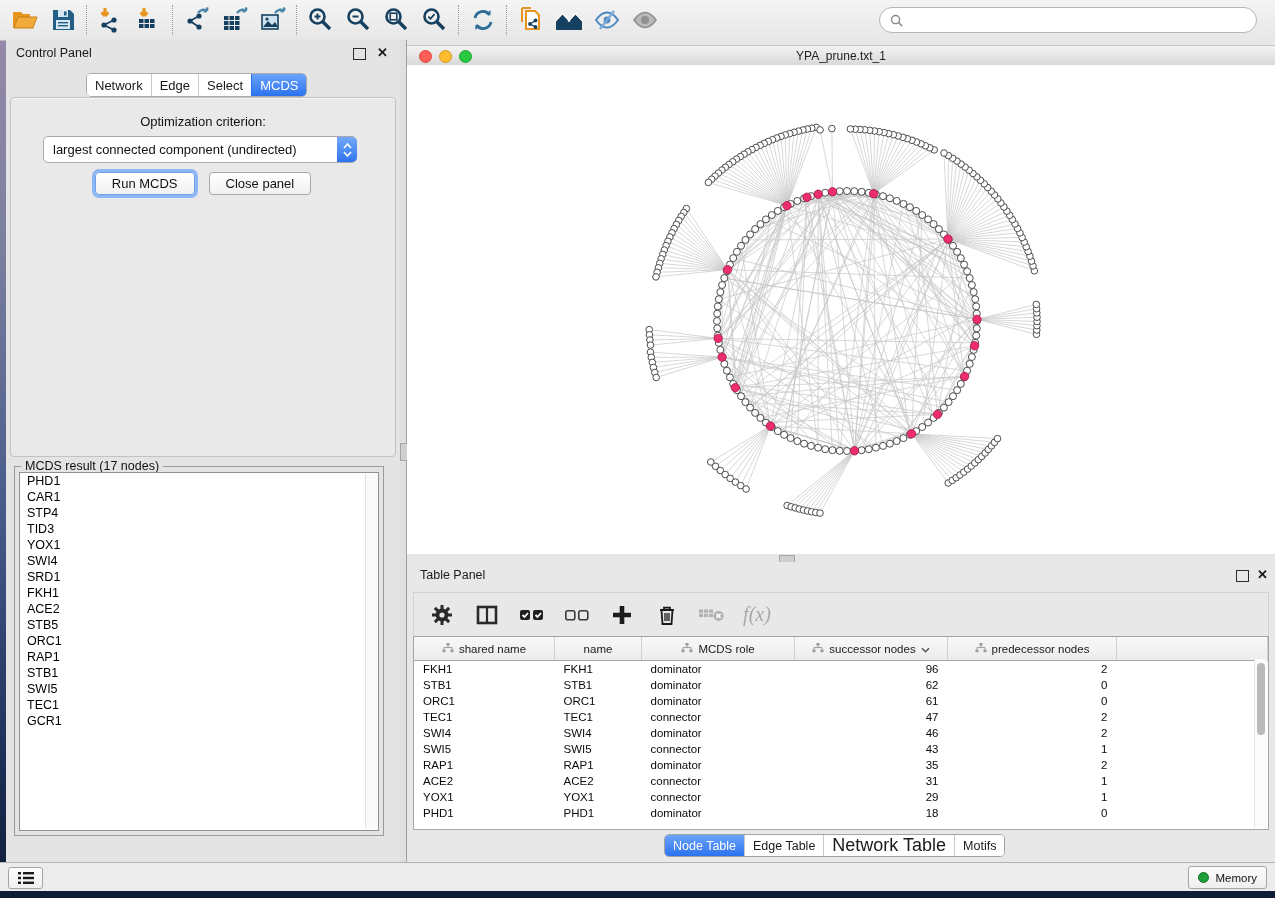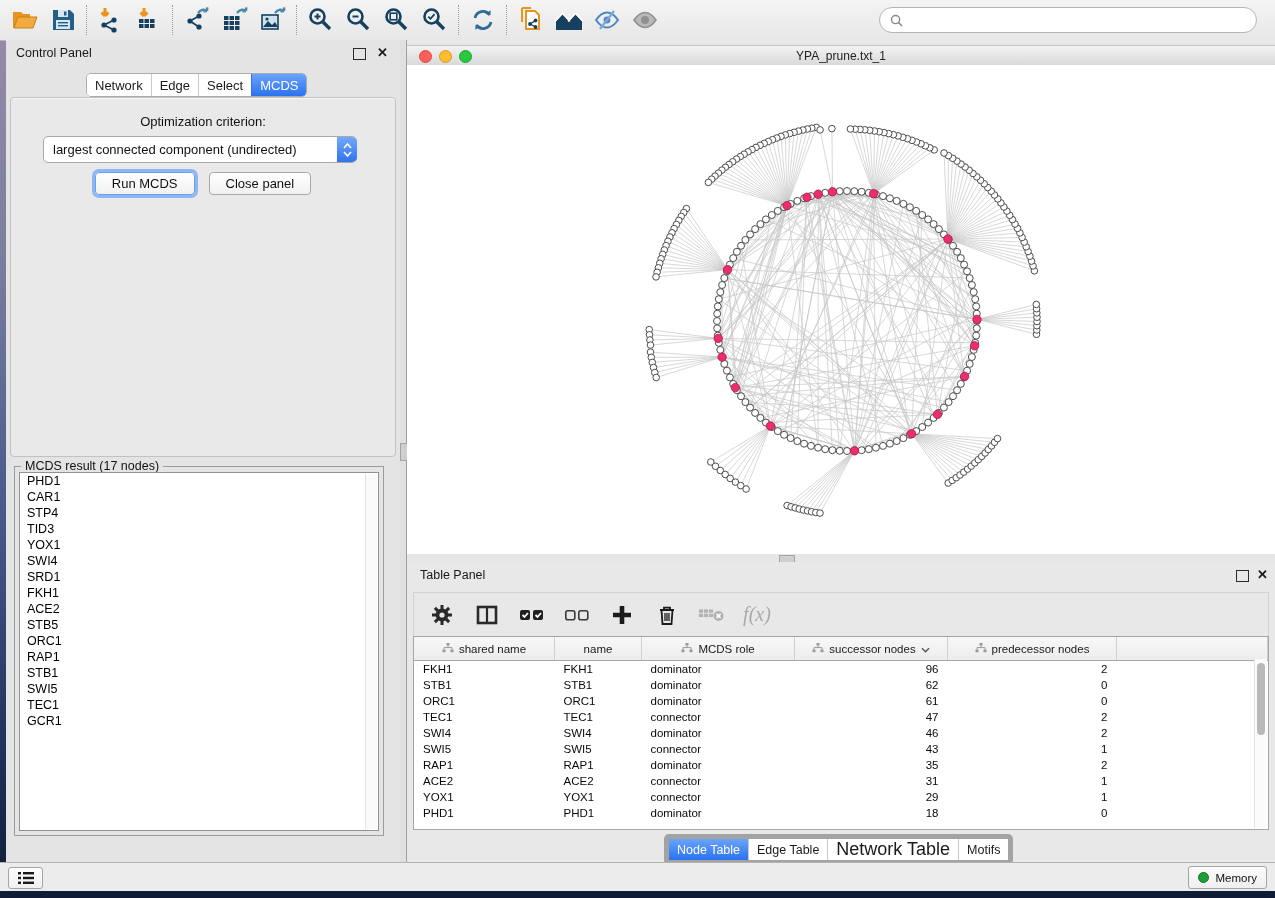--- a/index.html
+++ b/index.html
@@ -128,21 +128,21 @@
   }
   table.grid th .th-inner{display:flex;align-items:center;justify-content:center;gap:5px;}
   table.grid td{
     height:16px;font-size:11.5px;color:#0a0a0a;padding:0 9px;white-space:nowrap;overflow:hidden;
   }
   td.num{text-align:right;}
   .tbl-scroll{position:absolute;right:1px;top:22px;width:12px;bottom:1px;background:#fbfbfb;border-left:1px solid #e4e4e4;}
   .tbl-thumb{position:absolute;left:2px;top:4px;width:8px;height:72px;background:#b9b9b9;border-radius:4px;}
   .tp-tabs{
     position:absolute;left:257px;top:272px;display:flex;height:21px;
-    border:5px solid #a3a3a3;border-radius:5px;background:#fff;overflow:hidden;
+    border:1px solid #a3a3a3;border-radius:5px;background:#fff;overflow:hidden;
   }
   
   .statusbar{
     position:absolute;left:0;top:862px;width:1275px;height:28px;
     background:#ececec;border-top:1px solid #b3b3b3;
   }
   .list-btn{
     position:absolute;left:8px;top:4px;width:33px;height:20px;
     background:linear-gradient(180deg,#fdfdfd,#f0f0f0);border:1px solid #a5a5a5;border-radius:3px;
     display:flex;align-items:center;justify-content:center;

